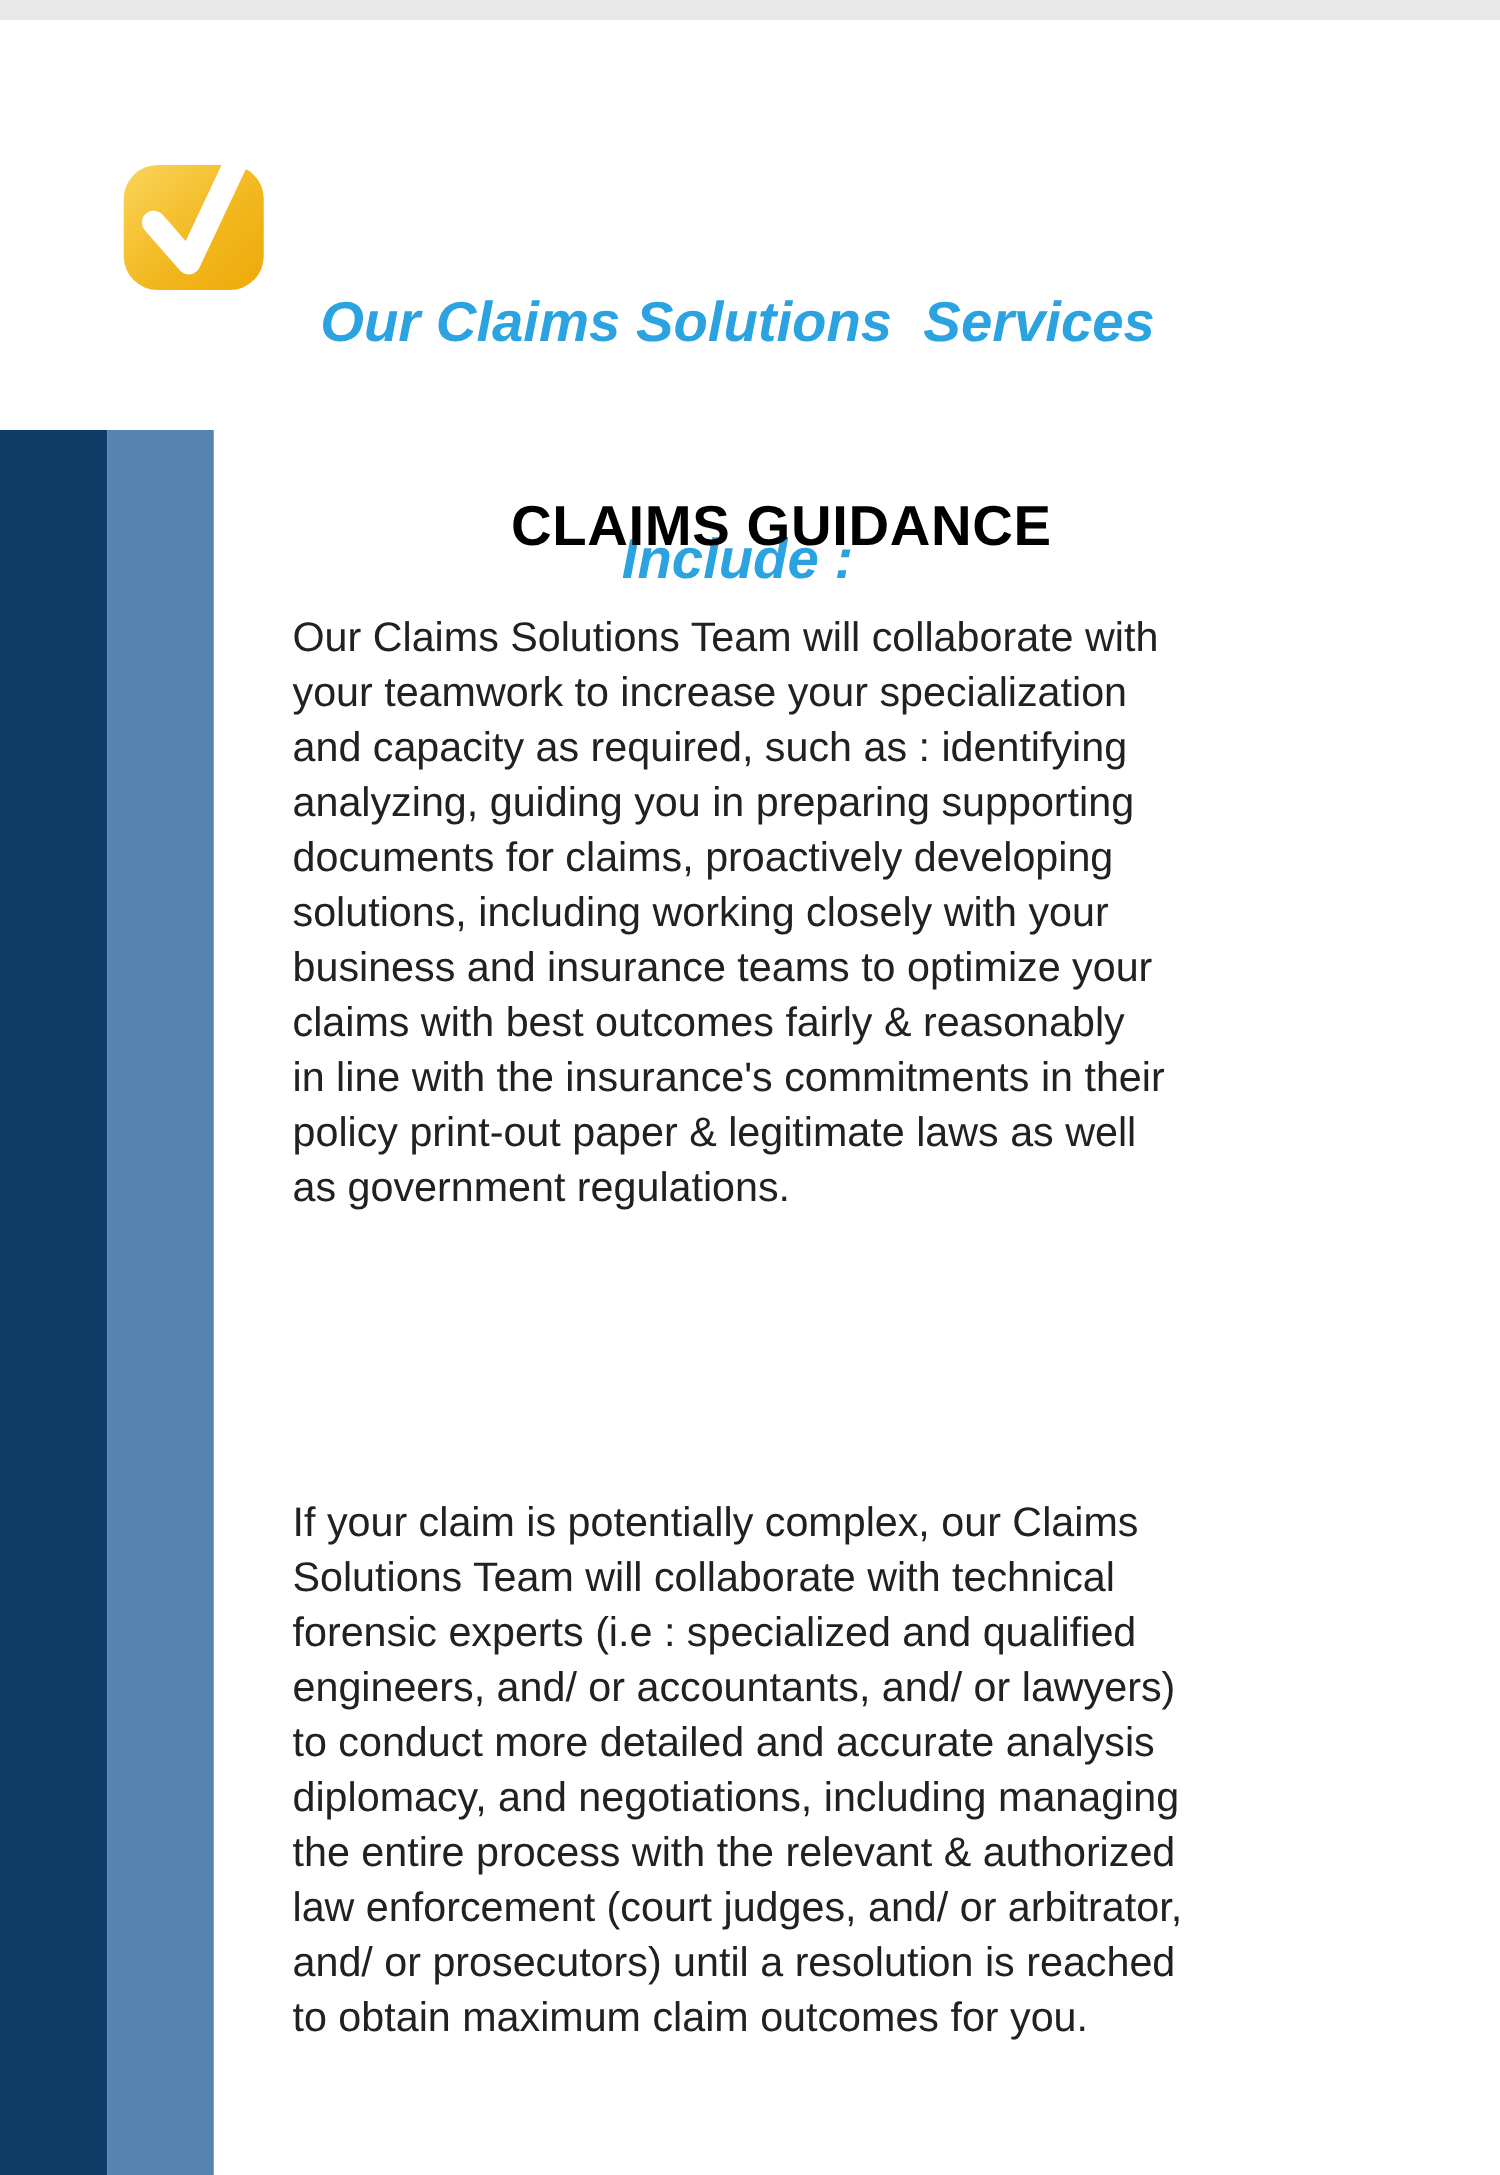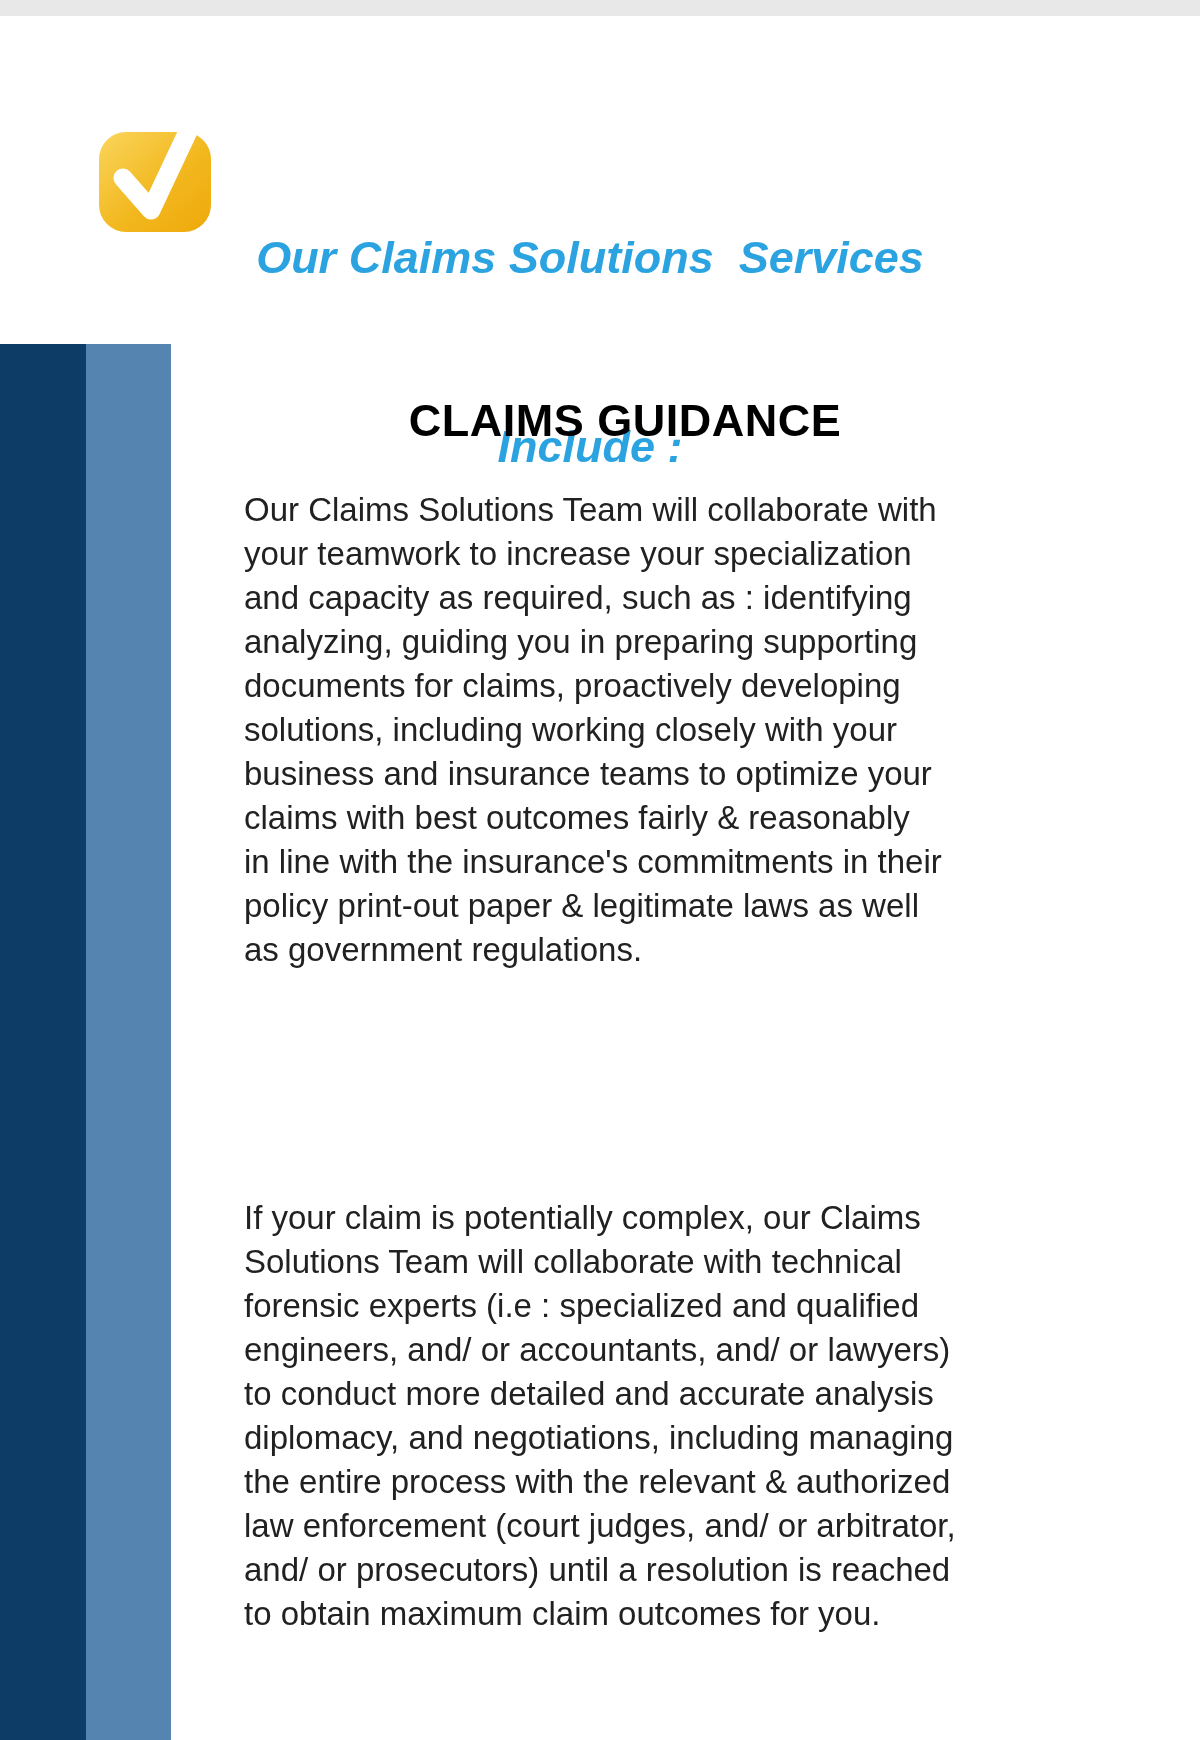--- a/index.html
+++ b/index.html
@@ -29,21 +29,21 @@
   .bar-light{left:86px;width:85px;background:#5584B0;}
   
   .section-heading{
     position:absolute;left:230px;width:790px;
     text-align:center;
     font-size:45px;font-weight:bold;
     letter-spacing:0.5px;
     color:#000000;
   }
   .section-body{
-    position:absolute;left:244px;width:790px;
+    position:absolute;left:234px;width:790px;
     font-size:33px;line-height:44px;
     color:#212121;
     white-space:pre-line;
   }
   .heading-1{top:379px;}
   .body-1{top:472px;}
   .heading-2{top:1076px;}
   .body-2{top:1180px;}
   
   .bottom-edge{

